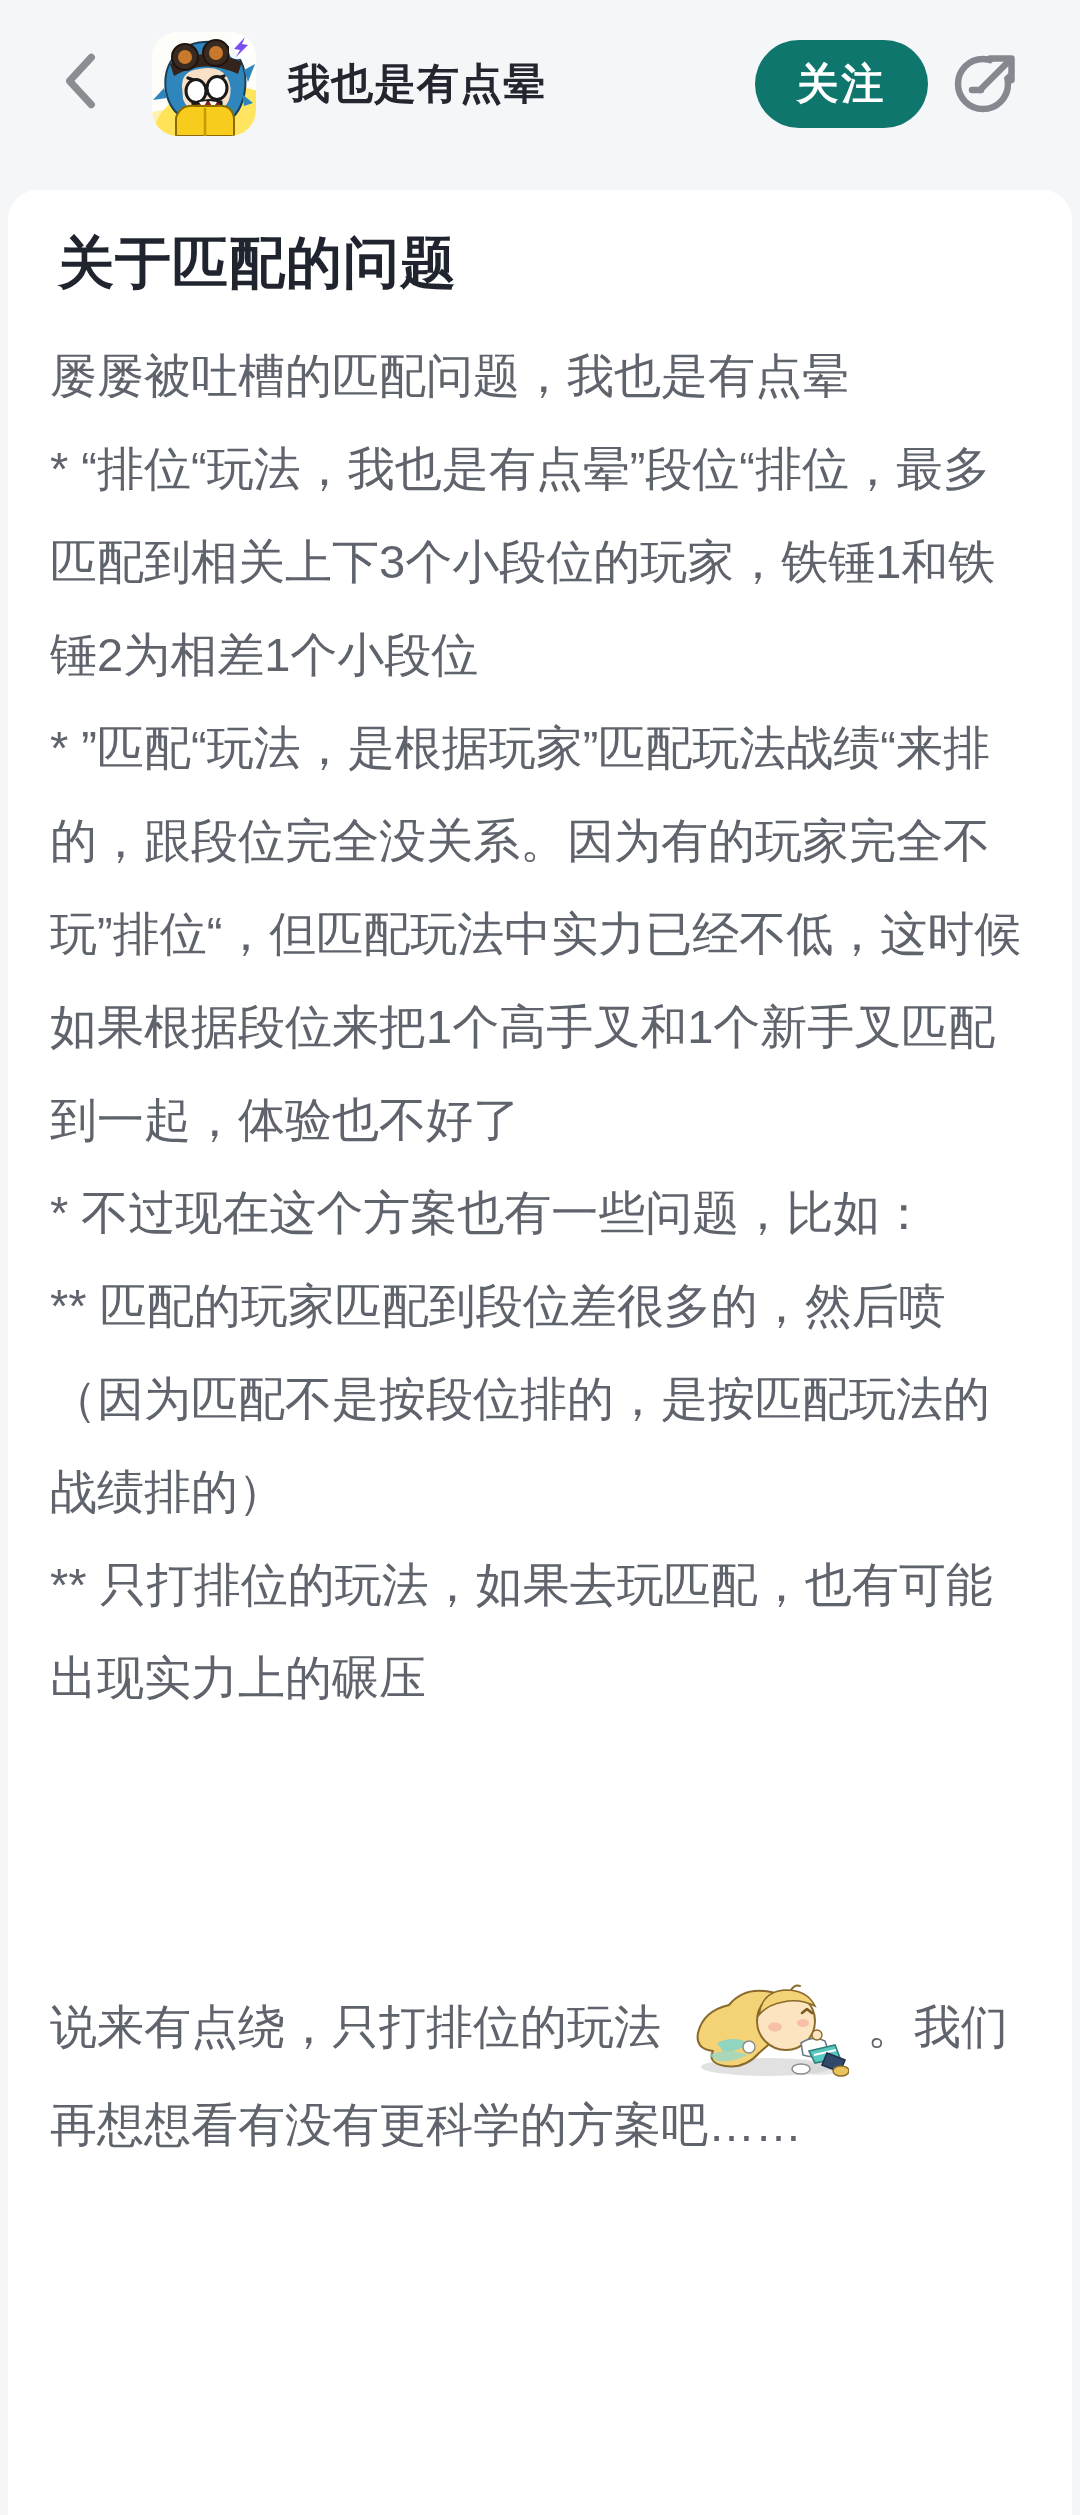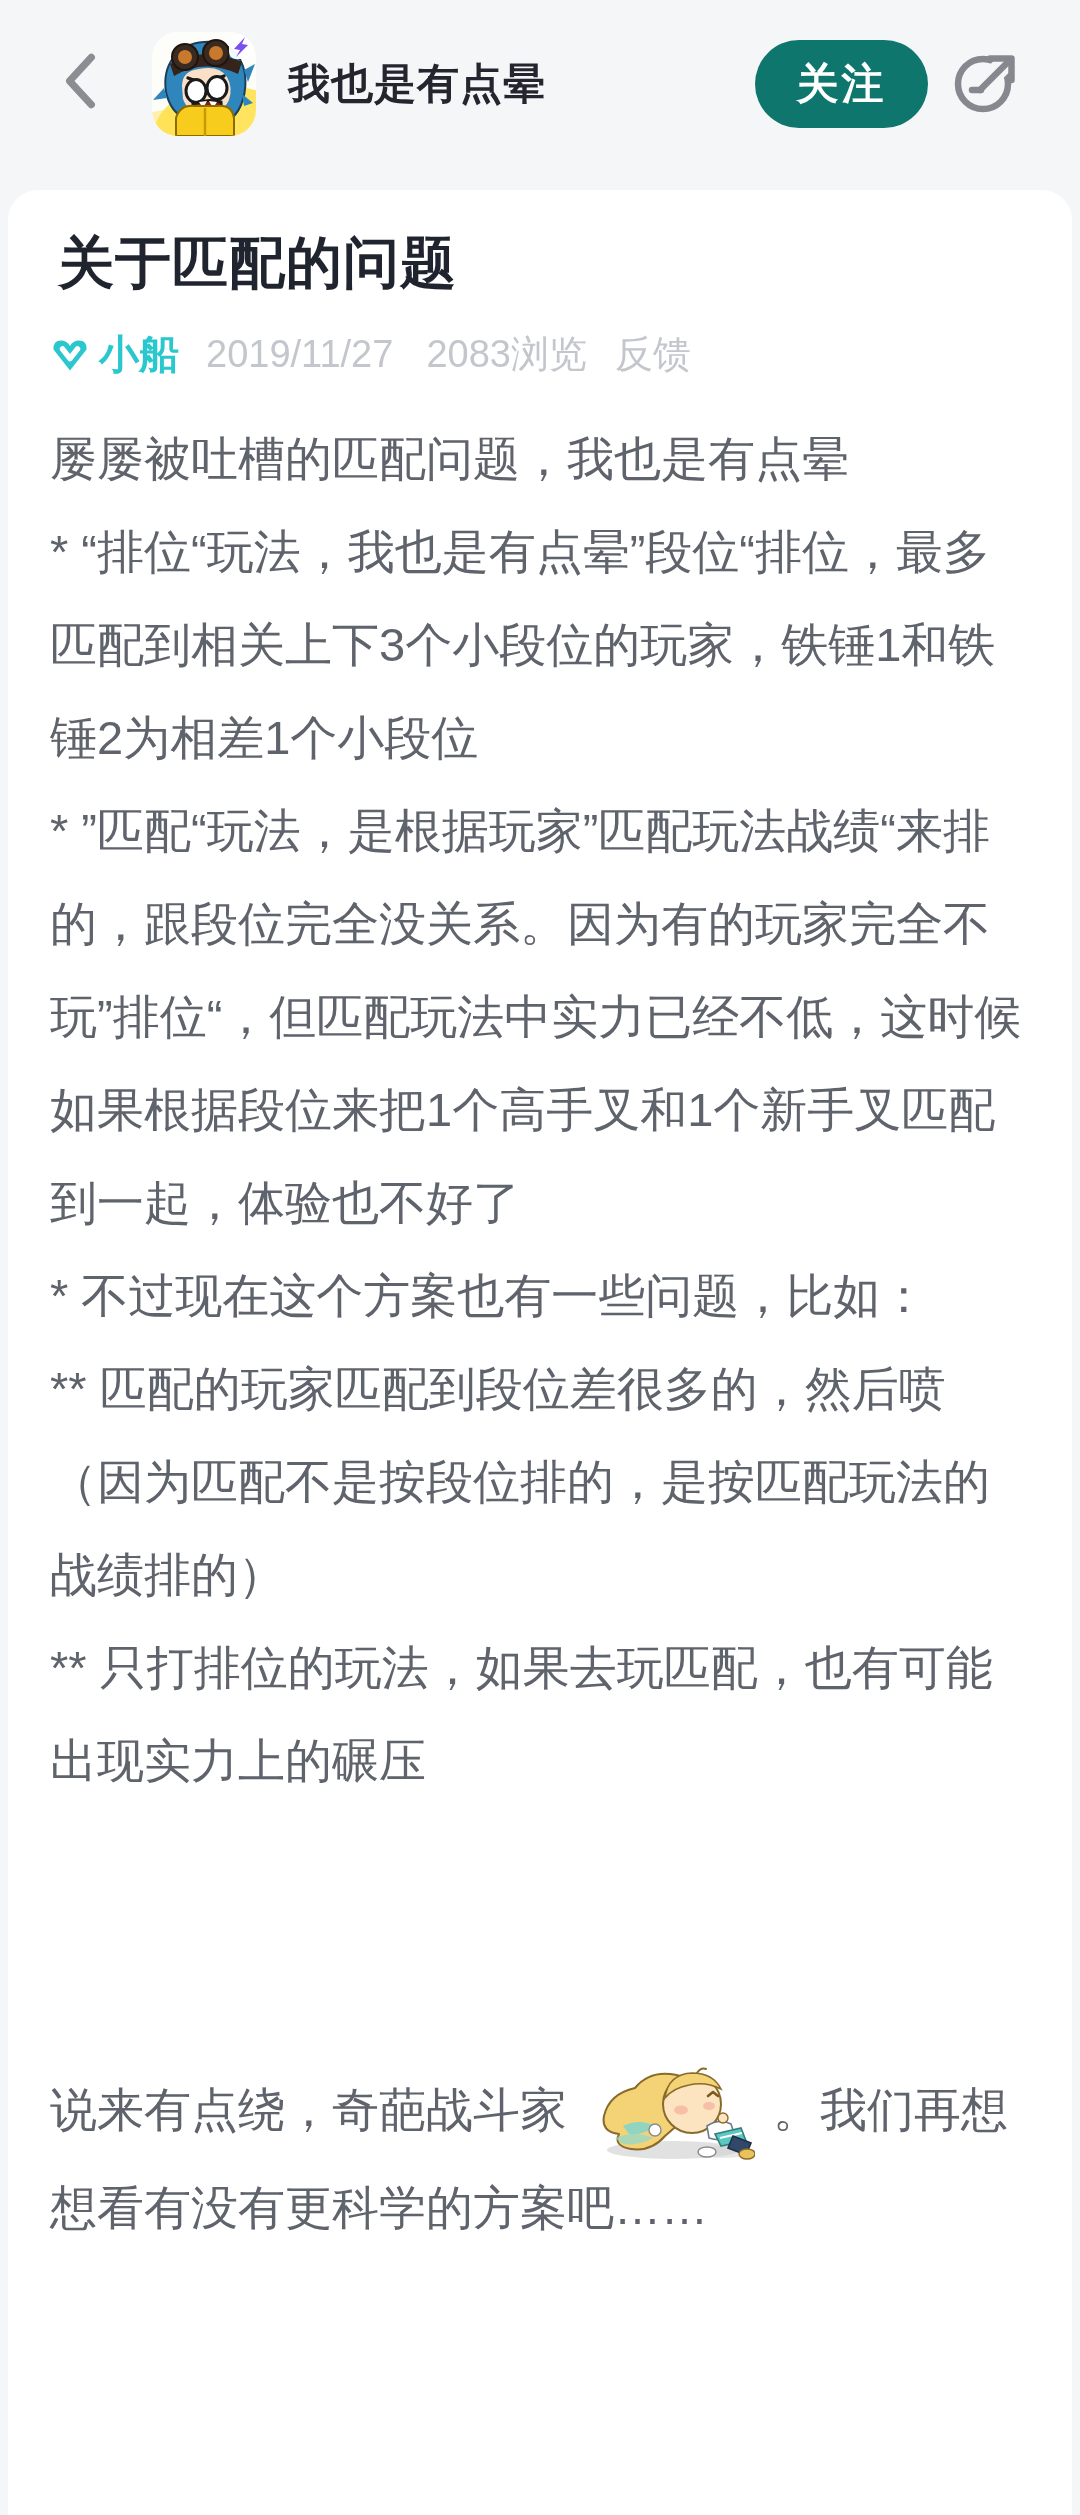--- a/index.html
+++ b/index.html
@@ -116,42 +116,30 @@
         <polyline points="37,9.5 58.5,9.5 58.5,31" fill="none" stroke="#85898F" stroke-width="6.5" stroke-linecap="round" stroke-linejoin="round"></polyline>
       </svg>
     </span>
   </div>
 </div>
 
 <div class="card">
 
   <h1 class="post-title">关于匹配的问题</h1>
 
-  <div class="meta-row">
-    <span class="badge">
-      <svg width="40" height="40" viewBox="0 0 40 40">
-        <path d="M20 36.5 L3.5 15.5 Q3 6.5 11 6.5 Q17 6.5 20 12 Q23 6.5 29 6.5 Q37 6.5 36.5 15.5 Z" fill="#2BC7CE"></path>
-        <polyline points="12.5,15 20,24.5 27.5,15" fill="none" stroke="#ffffff" stroke-width="5.5" stroke-linecap="round" stroke-linejoin="round"></polyline>
-      </svg>
-    </span>
-    <span class="author-name">小船</span>
-    <span class="meta-date">2019/11/27</span>
-    <span class="meta-views">2083浏览</span>
-    <span class="meta-feedback">反馈</span>
-  </div>
 
   <div class="post-body">
     <p>屡屡被吐槽的匹配问题，我也是有点晕</p>
     <p>* “排位“玩法，我也是有点晕”段位“排位，最多匹配到相关上下3个小段位的玩家，铁锤1和铁锤2为相差1个小段位</p>
     <p>* ”匹配“玩法，是根据玩家”匹配玩法战绩“来排的，跟段位完全没关系。因为有的玩家完全不玩”排位“，但匹配玩法中实力已经不低，这时候如果根据段位来把1个高手叉和1个新手叉匹配到一起，体验也不好了</p>
     <p>* 不过现在这个方案也有一些问题，比如：</p>
     <p>** 匹配的玩家匹配到段位差很多的，然后喷（因为匹配不是按段位排的，是按匹配玩法的战绩排的）</p>
     <p>** 只打排位的玩法，如果去玩匹配，也有可能出现实力上的碾压</p>
 
-    <p class="closing"><span>说来有点绕，奇葩战斗家</span><span class="sticker"><svg width="160" height="95" viewBox="0 0 160 95">
+    <p class="closing"><span>说来有点绕，只打排位的玩法</span><span class="sticker"><svg width="160" height="95" viewBox="0 0 160 95">
         <ellipse cx="78" cy="84" rx="66" ry="9" fill="#C9C9C9" opacity="0.55"></ellipse>
         <ellipse cx="128" cy="86" rx="26" ry="6" fill="#CFCFCF" opacity="0.5"></ellipse>
 
         <path d="M92 12 Q 58 0 40 22 Q 14 28 9 50 Q 6 66 24 68 Q 18 80 36 83 Q 56 86 70 70 L 86 56 Z" fill="#F3D376" stroke="#8A6A2A" stroke-width="2" stroke-linejoin="round"></path>
         <path d="M28 60 Q 44 52 60 60 Q 48 70 34 68 Z" fill="#7FD4CE" opacity="0.85"></path>
         <path d="M20 72 Q 40 64 58 72 Q 44 80 28 78 Z" fill="#8AD8D2" opacity="0.7"></path>
 
         <circle cx="97" cy="38" r="29" fill="#FCE4C0" stroke="#8A6A2A" stroke-width="2"></circle>
         <path d="M70 32 Q 73 8 97 7 Q 118 7 126 23 Q 110 15 94 19 Q 78 22 70 32 Z" fill="#F3D376" stroke="#8A6A2A" stroke-width="1.5"></path>
         <path d="M102 7 q 4 -6 9 -4" fill="none" stroke="#8A6A2A" stroke-width="2" stroke-linecap="round"></path>

